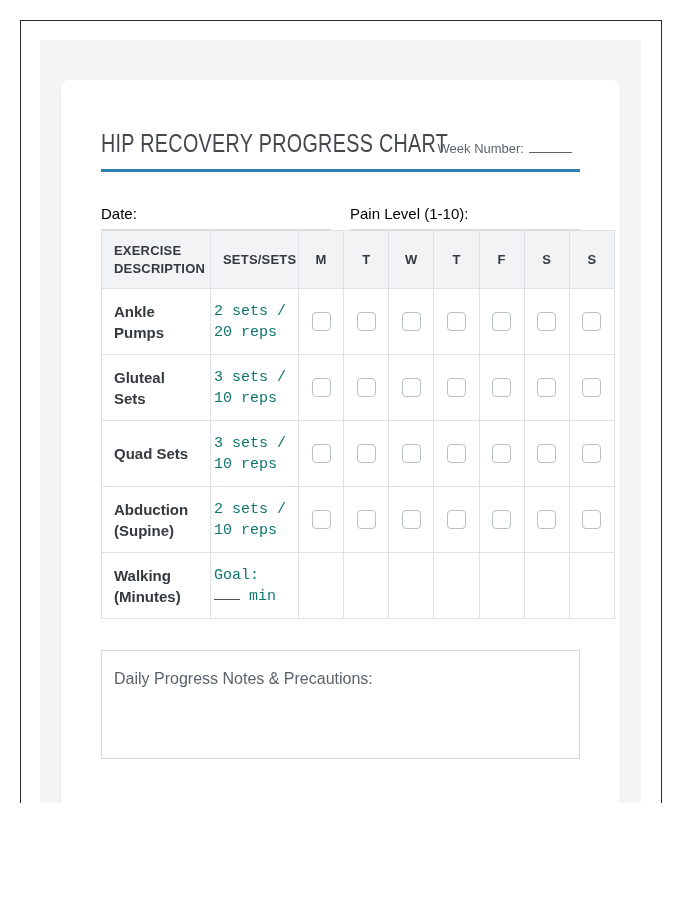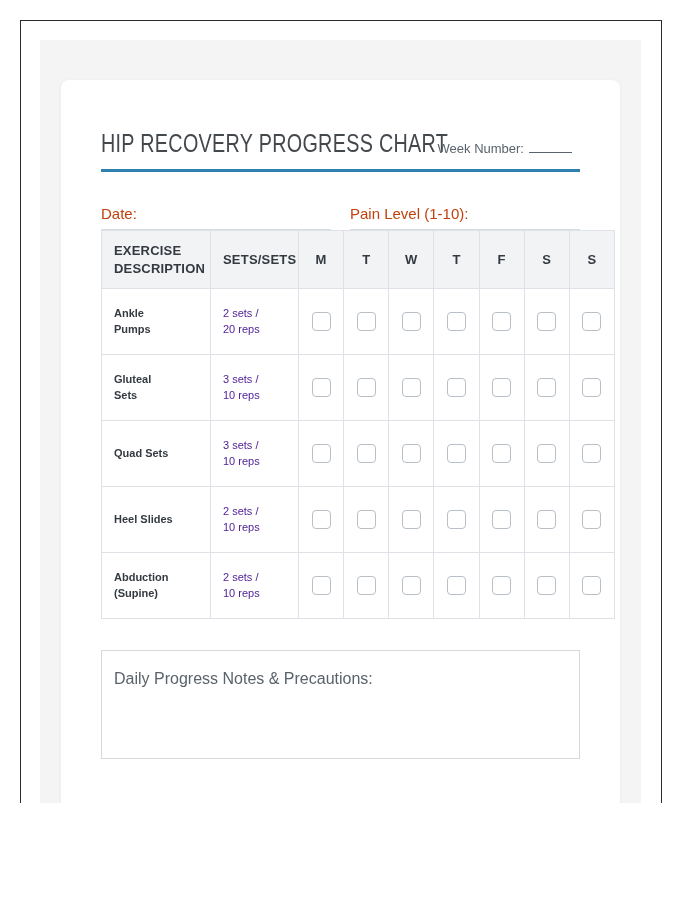--- a/index.html
+++ b/index.html
@@ -21,37 +21,37 @@
     color:#43484d; letter-spacing:0.4px; white-space:nowrap; line-height:30px;
     transform:scaleX(0.76); transform-origin:left center; }
   .week { position:absolute; right:8px; bottom:2px; font-size:13px; color:#5a626b;
     white-space:nowrap; }
   .week-blank { display:inline-block; width:43px; height:11px; margin-left:5px;
     border-bottom:1px solid #5a626b; }
 
   .rule { height:3px; border:none; margin-top:11px; }
 
   .fields-row { display:flex; gap:19px; margin-top:33px; }
-  .field { flex:1; font-size:15px; color:#c2410c; padding-bottom:7px;
+  .field { flex:1; font-size:15px; color:#000000; padding-bottom:7px;
     border-bottom:1px solid #d9dcdf; }
 
   table.exercise { border-collapse:collapse; table-layout:fixed; width:514px;
     }
   table.exercise col.c-ex { width:109px; }
   table.exercise col.c-sets { width:88px; }
   table.exercise th { background:#f1f3f5; border:1px solid #dee2e6; font-size:13px;
     font-weight:bold; color:#343a40; padding:11px 12px; text-align:left;
     white-space:pre-line; line-height:1.35; letter-spacing:0.2px; }
   table.exercise th.day { text-align:center; padding:11px 4px; }
   table.exercise td { border:1px solid #dee2e6; height:66px; vertical-align:middle;
-    font-size:11px; }
+    font-size:15px; }
   td.ex-name { font-weight:bold; color:#343a40; padding:11px 8px 11px 12px;
     white-space:pre-line; line-height:1.4; }
-  td.ex-sets { color:#4c1d95; padding:11px 8px 11px 12px; white-space:pre-line;
-    line-height:1.4; }
+  td.ex-sets { color:#0f766e; padding:11px 8px 11px 3px; white-space:pre-line;
+    line-height:1.4;font-family:Liberation Mono, monospace; }
   td.day-cell { text-align:center; }
   .checkbox { display:inline-block; width:19px; height:19px; background:#ffffff;
     border:1px solid #b9bfc6; border-radius:4px; vertical-align:middle; cursor:pointer; }
   .goal-blank { display:inline-block; width:26px; height:11px;
     border-bottom:1px solid #4a5056; }
 
   .notes-box { margin-top:31px; border:1px solid #d5d9dd; padding:19px 12px 70px 12px;
     font-size:16px; color:#5a626b; }
 </style>
 </head>
@@ -134,43 +134,44 @@
 10 reps</td>
               <td class="day-cell"><span class="checkbox"></span></td>
               <td class="day-cell"><span class="checkbox"></span></td>
               <td class="day-cell"><span class="checkbox"></span></td>
               <td class="day-cell"><span class="checkbox"></span></td>
               <td class="day-cell"><span class="checkbox"></span></td>
               <td class="day-cell"><span class="checkbox"></span></td>
               <td class="day-cell"><span class="checkbox"></span></td>
             </tr>
             <tr>
-              <td class="ex-name">Heel Slides</td>
+              <td class="ex-name">Abduction
+(Supine)</td>
               <td class="ex-sets">2 sets /
 10 reps</td>
               <td class="day-cell"><span class="checkbox"></span></td>
               <td class="day-cell"><span class="checkbox"></span></td>
               <td class="day-cell"><span class="checkbox"></span></td>
               <td class="day-cell"><span class="checkbox"></span></td>
               <td class="day-cell"><span class="checkbox"></span></td>
               <td class="day-cell"><span class="checkbox"></span></td>
               <td class="day-cell"><span class="checkbox"></span></td>
             </tr>
             <tr>
-              <td class="ex-name">Abduction
-(Supine)</td>
-              <td class="ex-sets">2 sets /
-10 reps</td>
-              <td class="day-cell"><span class="checkbox"></span></td>
-              <td class="day-cell"><span class="checkbox"></span></td>
-              <td class="day-cell"><span class="checkbox"></span></td>
-              <td class="day-cell"><span class="checkbox"></span></td>
-              <td class="day-cell"><span class="checkbox"></span></td>
-              <td class="day-cell"><span class="checkbox"></span></td>
-              <td class="day-cell"><span class="checkbox"></span></td>
+              <td class="ex-name">Walking
+(Minutes)</td>
+              <td class="ex-sets">Goal:
+<span class="goal-blank"></span> min</td>
+              <td class="day-cell"></td>
+              <td class="day-cell"></td>
+              <td class="day-cell"></td>
+              <td class="day-cell"></td>
+              <td class="day-cell"></td>
+              <td class="day-cell"></td>
+              <td class="day-cell"></td>
             </tr>
           </tbody>
       </table>
 
       <div class="notes-box">
         <span>Daily Progress Notes &amp; Precautions:</span>
       </div>
 
     </div>
   </div>

